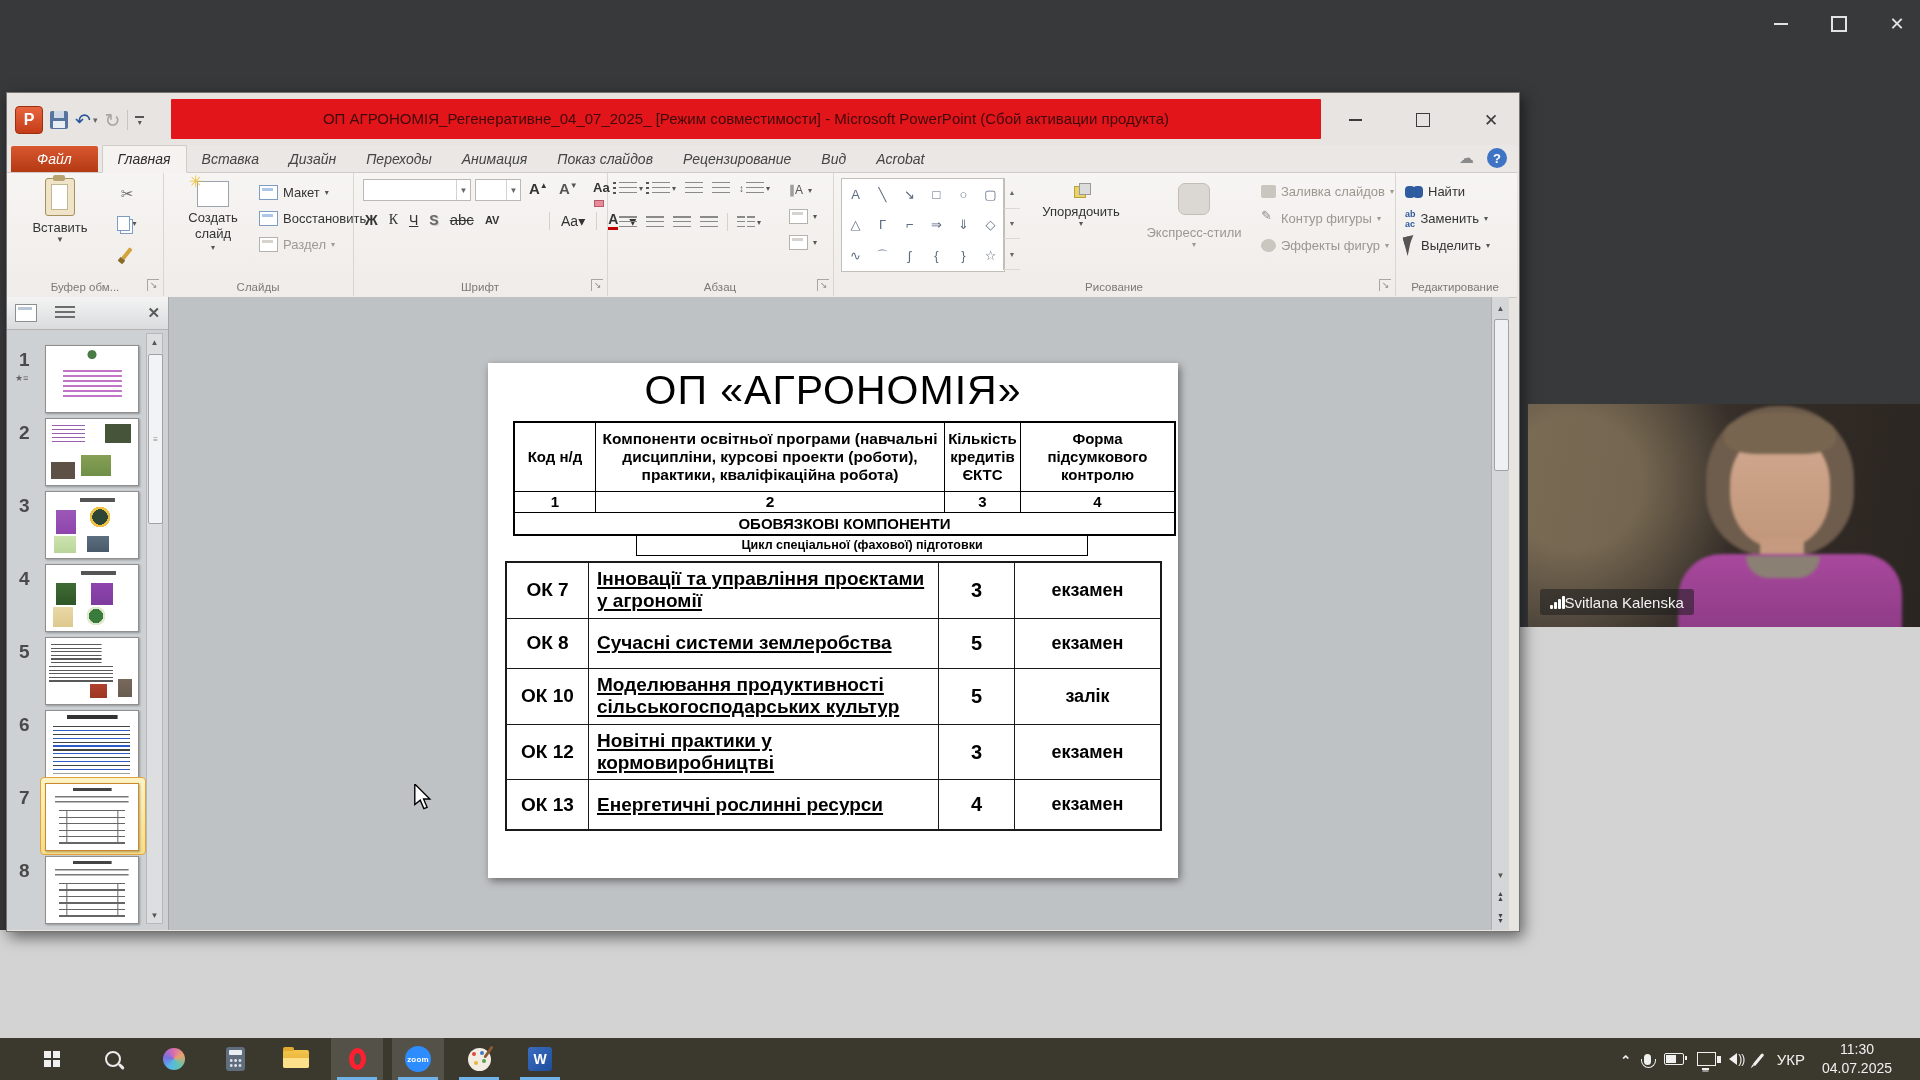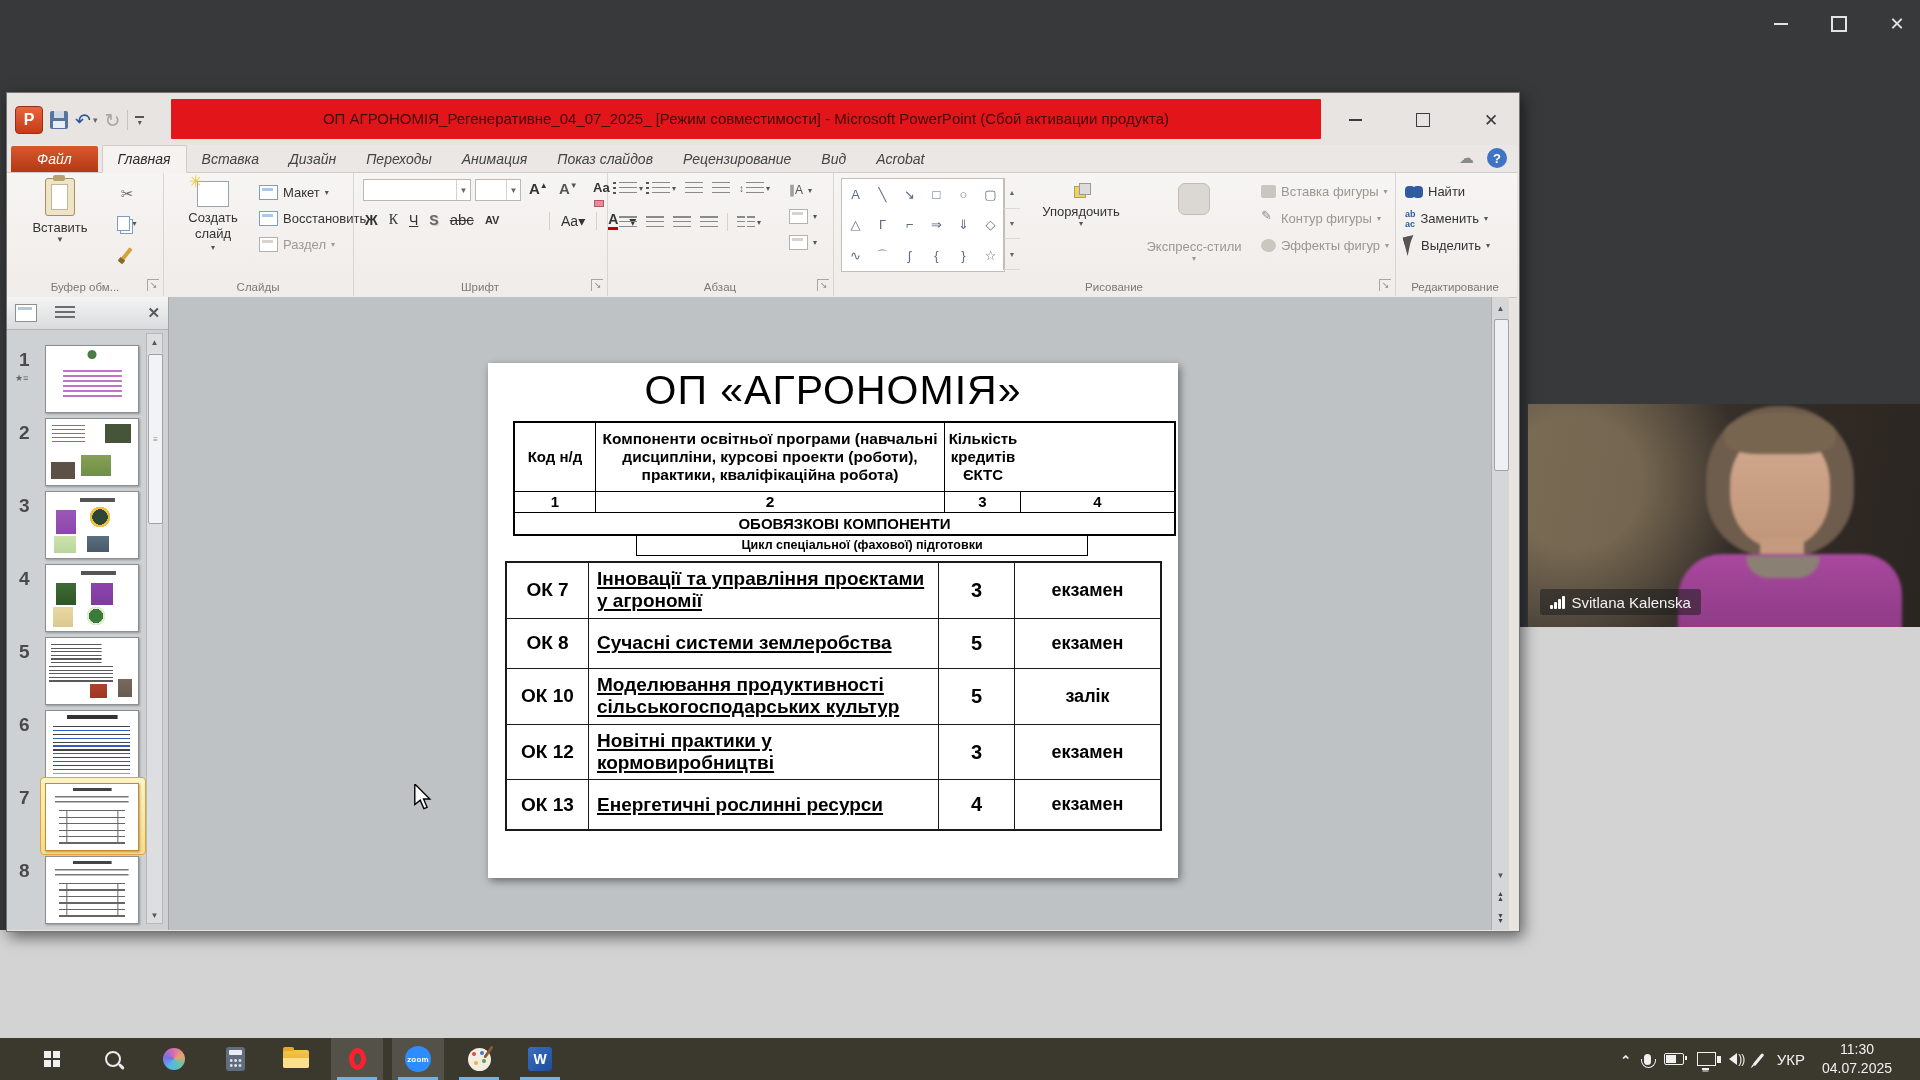--- a/index.html
+++ b/index.html
@@ -213,21 +213,21 @@
       radial-gradient(circle at 12% 35%, rgba(160,140,105,.55) 0 18%, transparent 45%),
       linear-gradient(100deg,#4a423a 0%,#332c27 55%,#2b2521 100%);}
   .person{position:absolute;inset:0;filter:blur(1.5px);}
   .hair{position:absolute;left:178px;top:2px;width:148px;height:150px;background:#6e5c4c;border-radius:48% 48% 42% 42%;}
   .face{position:absolute;left:202px;top:26px;width:100px;height:118px;background:linear-gradient(#d2a98f,#c09579);border-radius:46%;}
   .fringe{position:absolute;left:196px;top:8px;width:112px;height:42px;background:#77654f;border-radius:50% 50% 30% 30%;}
   .neck{position:absolute;left:232px;top:134px;width:44px;height:26px;background:#c59a7e;}
   .body{position:absolute;left:150px;top:150px;width:224px;height:80px;background:linear-gradient(#a8489d,#8d3b85);border-radius:44px 40px 0 0;}
   .collar{position:absolute;left:218px;top:152px;width:74px;height:22px;background:#8a8073;border-radius:0 0 30px 30px;}
   .nametag{position:absolute;left:12px;bottom:12px;height:26px;background:rgba(30,30,30,.55);border-radius:3px;
-           display:flex;align-items:center;gap:7px;padding:0 10px;color:#f2f2f2;font-size:15px;}
+           display:flex;align-items:center;padding:0 10px;color:#f2f2f2;font-size:15px;}
   .bars{display:flex;align-items:flex-end;gap:1.5px;}
   .bars i{width:2.5px;background:#fff;border-radius:1px;}
   .bars i:nth-child(1){height:4px;} .bars i:nth-child(2){height:7px;}
   .bars i:nth-child(3){height:10px;} .bars i:nth-child(4){height:13px;}
 
   
   .taskbar{left:0;top:1038px;width:1920px;height:42px;background:#3b382d;display:flex;align-items:stretch;}
   .tbicons{display:flex;align-items:stretch;padding-left:26px;}
   .tbi{position:relative;width:52px;display:flex;align-items:center;justify-content:center;margin-right:9px;}
   .tbi.active{background:rgba(255,255,255,.13);}
@@ -502,27 +502,27 @@
             <div>▼</div>
             <div>▼</div>
         </div>
         <div class="bigbtn" style="left:200px;top:10px;width:96px;">
           <span class="arrico"></span>
           <span style="margin-top:6px">Упорядочить</span>
           <span class="darr">▾</span>
         </div>
         <div class="bigbtn" style="left:302px;top:10px;width:118px;color:#9b9791;">
           <span class="qstyleico"></span>
-          <span style="margin-top:24px">Экспресс-стили</span>
+          <span style="margin-top:10px">Экспресс-стили</span>
           <span class="darr" style="color:#9b9791">▾</span>
         </div>
         <div class="rstack" style="left:428px;top:5px;">
           <div class="gbtn">
               <span class="gico"></span>
-              <span>Вставка фигуры</span>
+              <span>Заливка слайдов</span>
               <span class="darr" style="color:#9b9791">▾</span>
             </div>
           <div class="gbtn">
               <span class="gico pen"></span>
               <span>Контур фигуры</span>
               <span class="darr" style="color:#9b9791">▾</span>
             </div>
           <div class="gbtn">
               <span class="gico" style="border-radius:50%"></span>
               <span>Эффекты фигур</span>
@@ -614,20 +614,21 @@
 
       <div class="canvas">
         <div class="slide">
           <div class="s-title">ОП «АГРОНОМІЯ»</div>
 
           <div class="ttable">
             <div class="trow th-row">
               <div class="tcell tc1">Код н/д</div>
               <div class="tcell tc2">Компоненти освітньої програми (навчальні дисципліни, курсові проекти (роботи), практики, кваліфікаційна робота)</div>
               <div class="tcell tc3">Кількість кредитів ЄКТС</div>
+              <div class="tcell tc4">Форма підсумкового контролю</div>
             </div>
             <div class="trow tn-row">
               <div class="tcell tc1">1</div>
               <div class="tcell tc2">2</div>
               <div class="tcell tc3">3</div>
               <div class="tcell tc4">4</div>
             </div>
             <div class="tsec">ОБОВЯЗКОВІ КОМПОНЕНТИ</div>
           </div>
 

